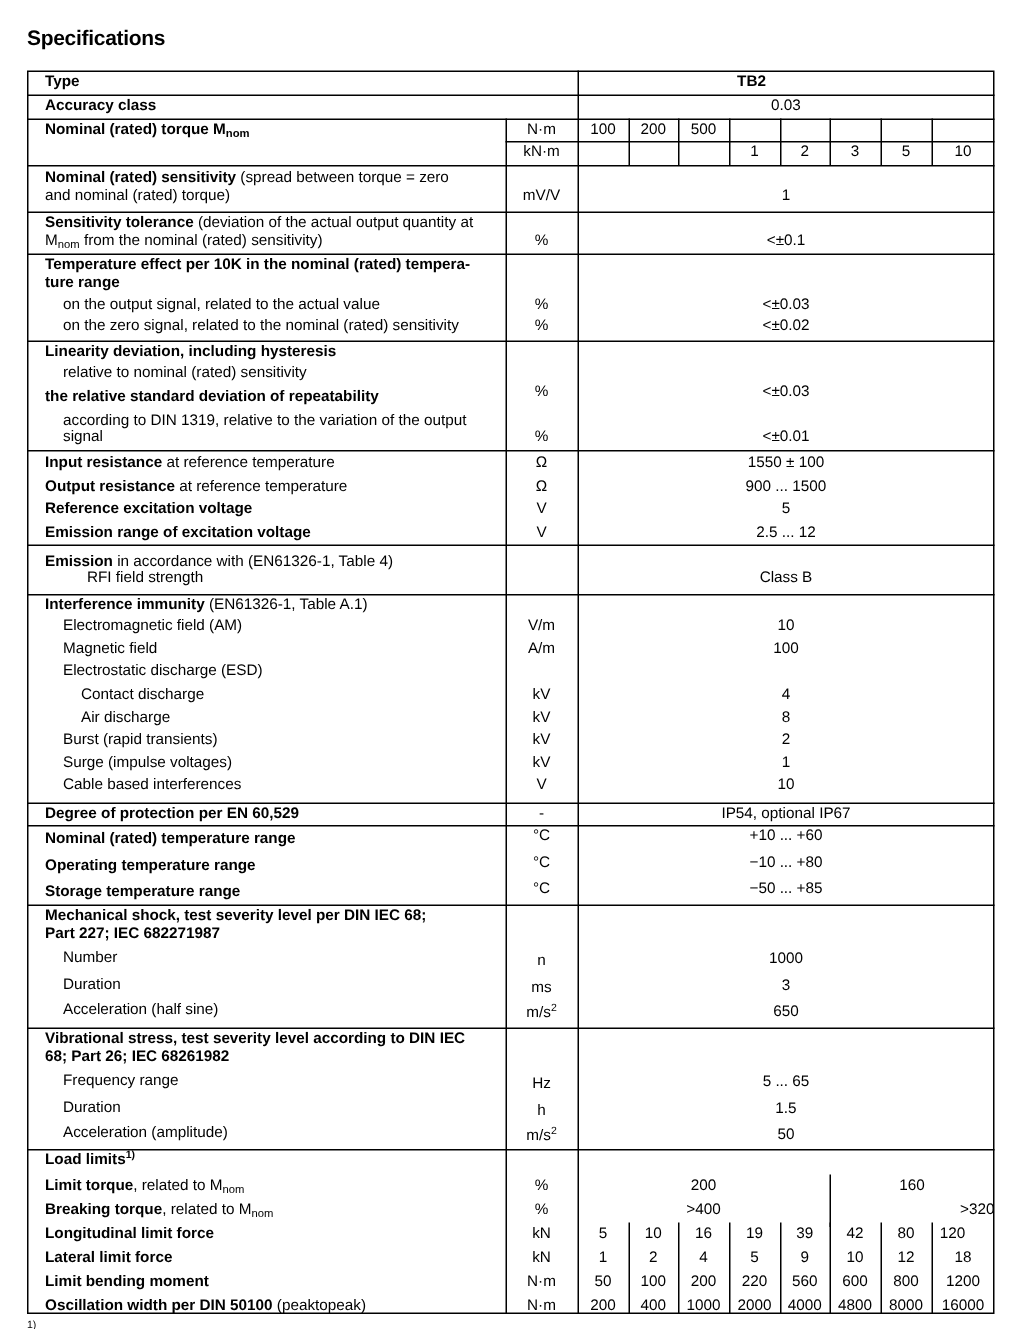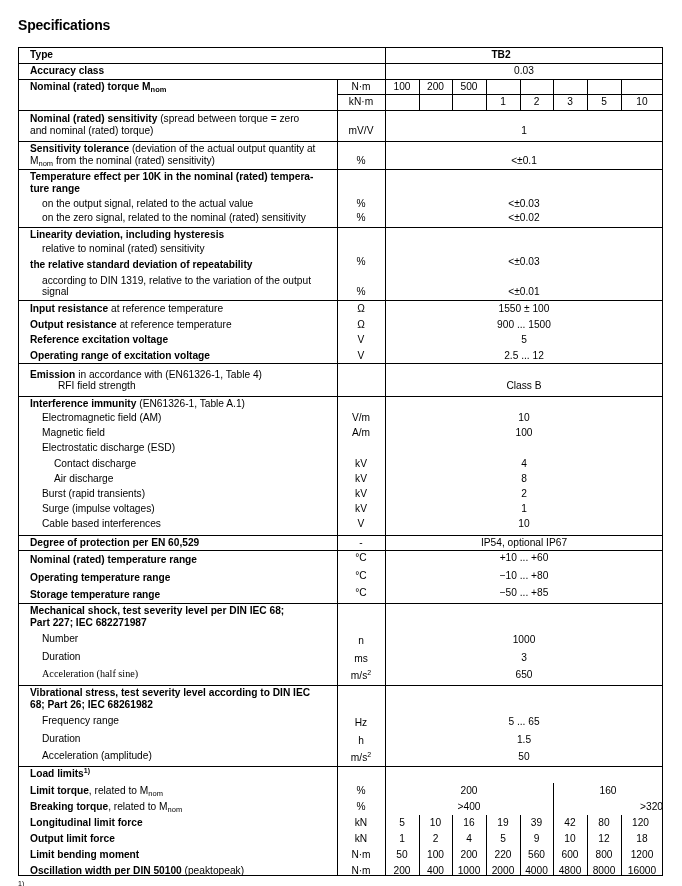--- a/index.html
+++ b/index.html
@@ -101,21 +101,21 @@
     <div class="t c" style="left: 385px; top: 286px; width: 278px;">&lt;±0.01</div>
     <div class="t" style="left: 30px; top: 303px;"><b>Input resistance</b> at reference temperature</div>
     <div class="t c" style="left: 337px; top: 303px; width: 48px;">Ω</div>
     <div class="t c" style="left: 385px; top: 303px; width: 278px;">1550 ± 100</div>
     <div class="t" style="left: 30px; top: 318.5px;"><b>Output resistance</b> at reference temperature</div>
     <div class="t c" style="left: 337px; top: 318.5px; width: 48px;">Ω</div>
     <div class="t c" style="left: 385px; top: 318.5px; width: 278px;">900 ... 1500</div>
     <div class="t" style="left: 30px; top: 334px;"><b>Reference excitation voltage</b></div>
     <div class="t c" style="left: 337px; top: 334px; width: 48px;">V</div>
     <div class="t c" style="left: 385px; top: 334px; width: 278px;">5</div>
-    <div class="t" style="left: 30px; top: 349.5px;"><b>Operating range of excitation voltage</b></div>
+    <div class="t" style="left: 30px; top: 349.5px;"><b>Emission range of excitation voltage</b></div>
     <div class="t c" style="left: 337px; top: 349.5px; width: 48px;">V</div>
     <div class="t c" style="left: 385px; top: 349.5px; width: 278px;">2.5 ... 12</div>
     <div class="t" style="left: 30px; top: 369px;"><b>Emission</b> in accordance with (EN61326-1, Table 4)</div>
     <div class="t" style="left: 58px; top: 380px;">RFI field strength</div>
     <div class="t c" style="left: 385px; top: 380px; width: 278px;">Class B</div>
     <div class="t" style="left: 30px; top: 398px;"><b>Interference immunity</b> (EN61326-1, Table A.1)</div>
     <div class="t" style="left: 42px; top: 412px;">Electromagnetic field (AM)</div>
     <div class="t c" style="left: 337px; top: 412px; width: 48px;">V/m</div>
     <div class="t c" style="left: 385px; top: 412px; width: 278px;">10</div>
     <div class="t" style="left: 42px; top: 427.2px;">Magnetic field</div>
@@ -150,21 +150,21 @@
     <div class="t c" style="left: 337px; top: 587px; width: 48px;">°C</div>
     <div class="t c" style="left: 385px; top: 587px; width: 278px;">−50 ... +85</div>
     <div class="t b" style="left: 30px; top: 605px;">Mechanical shock, test severity level per DIN IEC 68;</div>
     <div class="t b" style="left: 30px; top: 617px;">Part 227; IEC 682271987</div>
     <div class="t" style="left: 42px; top: 633px;">Number</div>
     <div class="t c" style="left: 337px; top: 635px; width: 48px;">n</div>
     <div class="t c" style="left: 385px; top: 634px; width: 278px;">1000</div>
     <div class="t" style="left: 42px; top: 650.5px;">Duration</div>
     <div class="t c" style="left: 337px; top: 652.5px; width: 48px;">ms</div>
     <div class="t c" style="left: 385px; top: 651.5px; width: 278px;">3</div>
-    <div class="t" style="left: 42px; top: 668px; font-family: Liberation Serif, serif;">Acceleration (half sine)</div>
+    <div class="t" style="left: 42px; top: 668px;">Acceleration (half sine)</div>
     <div class="t c" style="left: 337px; top: 670px; width: 48px;">m/s<sup>2</sup></div>
     <div class="t c" style="left: 385px; top: 669px; width: 278px;">650</div>
     <div class="t b" style="left: 30px; top: 687px;">Vibrational stress, test severity level according to DIN IEC</div>
     <div class="t b" style="left: 30px; top: 699px;">68; Part 26; IEC 68261982</div>
     <div class="t" style="left: 42px; top: 715px;">Frequency range</div>
     <div class="t c" style="left: 337px; top: 717px; width: 48px;">Hz</div>
     <div class="t c" style="left: 385px; top: 716px; width: 278px;">5 ... 65</div>
     <div class="t" style="left: 42px; top: 732.5px;">Duration</div>
     <div class="t c" style="left: 337px; top: 734.5px; width: 48px;">h</div>
     <div class="t c" style="left: 385px; top: 733.5px; width: 278px;">1.5</div>
@@ -182,22 +182,22 @@
     <div class="t c" style="left: 553px; top: 801px; width: 110px; text-align: right;">&gt;320</div>
     <div class="t" style="left: 30px; top: 817px;"><b>Longitudinal limit force</b></div>
     <div class="t c" style="left: 337px; top: 817px; width: 48px;">kN</div>
     <div class="t c" style="left: 385px; top: 817px; width: 34px;">5</div>
     <div class="t c" style="left: 419px; top: 817px; width: 33px;">10</div>
     <div class="t c" style="left: 452px; top: 817px; width: 34px;">16</div>
     <div class="t c" style="left: 486px; top: 817px; width: 34px;">19</div>
     <div class="t c" style="left: 520px; top: 817px; width: 33px;">39</div>
     <div class="t c" style="left: 553px; top: 817px; width: 34px;">42</div>
     <div class="t c" style="left: 587px; top: 817px; width: 34px;">80</div>
-    <div class="t c" style="left: 621px; top: 817px; width: 28px; text-align: right;">120</div>
-    <div class="t" style="left: 30px; top: 833px;"><b>Output limit force</b></div>
+    <div class="t c" style="left: 621px; top: 817px; width: 28px;">120</div>
+    <div class="t" style="left: 30px; top: 833px;"><b>Lateral limit force</b></div>
     <div class="t c" style="left: 337px; top: 833px; width: 48px;">kN</div>
     <div class="t c" style="left: 385px; top: 833px; width: 34px;">1</div>
     <div class="t c" style="left: 419px; top: 833px; width: 33px;">2</div>
     <div class="t c" style="left: 452px; top: 833px; width: 34px;">4</div>
     <div class="t c" style="left: 486px; top: 833px; width: 34px;">5</div>
     <div class="t c" style="left: 520px; top: 833px; width: 33px;">9</div>
     <div class="t c" style="left: 553px; top: 833px; width: 34px;">10</div>
     <div class="t c" style="left: 587px; top: 833px; width: 34px;">12</div>
     <div class="t c" style="left: 621px; top: 833px; width: 42px;">18</div>
     <div class="t" style="left: 30px; top: 849px;"><b>Limit bending moment</b></div>

